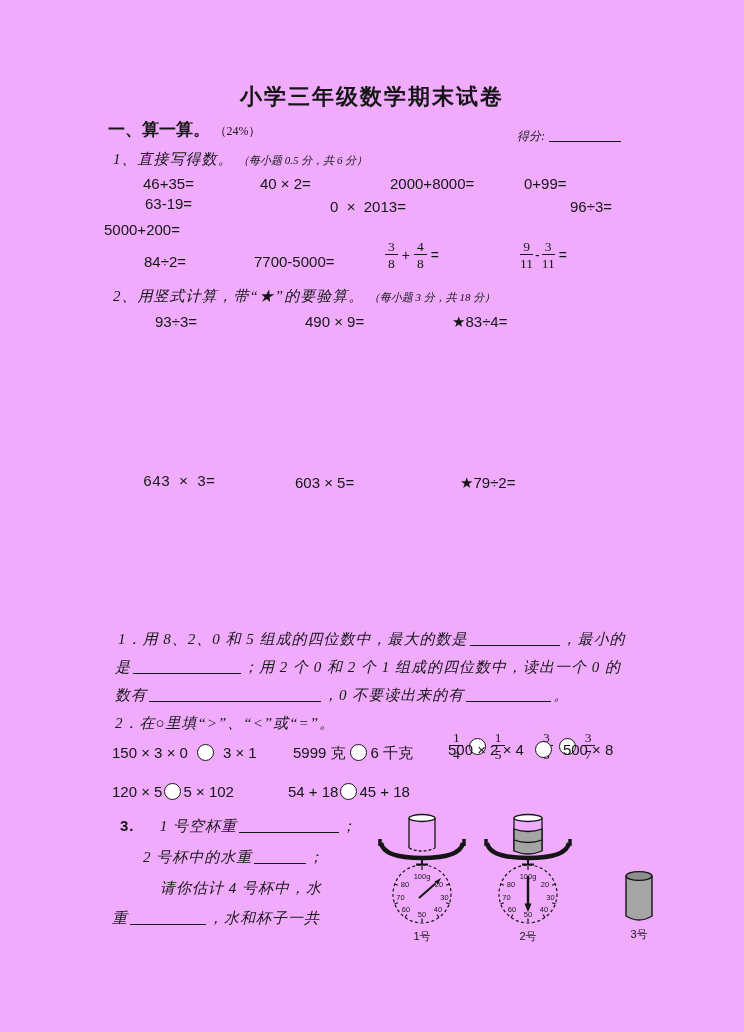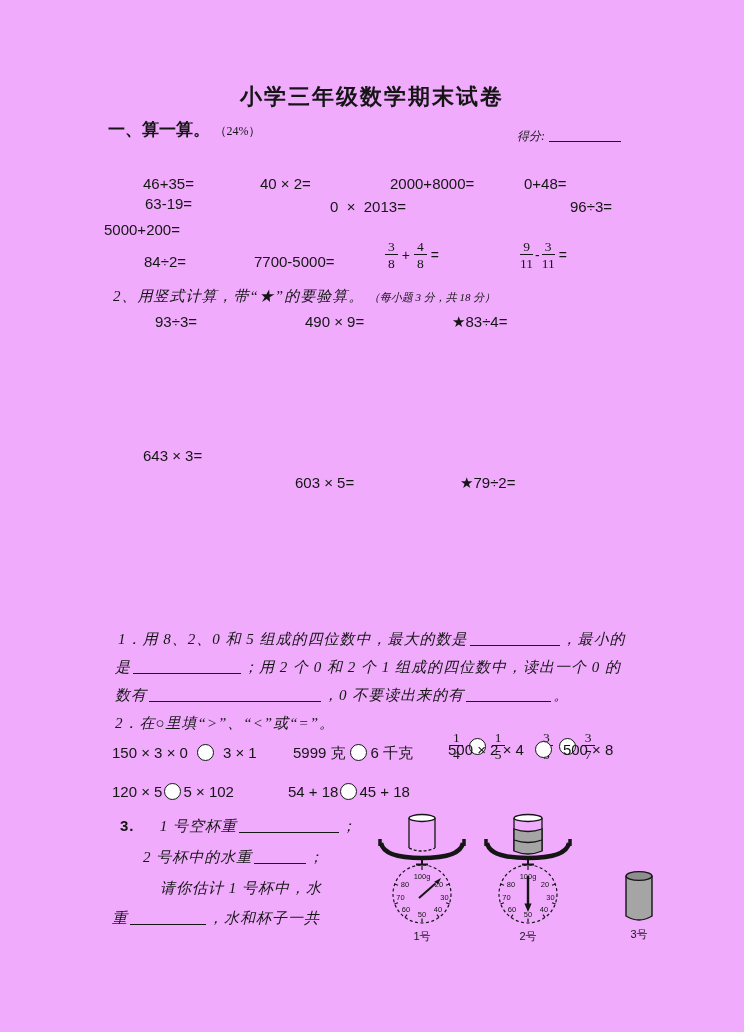--- a/index.html
+++ b/index.html
@@ -37,25 +37,29 @@
 
   <div class="abs" style="left:108px;top:121px;">
     <span class="sec-title">一、算一算。</span>
     <span class="sec-note">（24%）</span>
   </div>
   <div class="abs" style="left:517px;top:127px;">
     <span class="kai" style="font-size:12px;">得分:</span>
     <span class="scoreline" style="width:72px;"></span>
   </div>
 
+  <div class="abs" style="left:113px;top:151px;">
+    <span class="kai q-label">1、直接写得数。</span>
+    <span class="q-note">（每小题 0.5 分，共 6 分）</span>
+  </div>
 
   <span class="abs ae" style="left:143px;top:176px;">46+35=</span>
   <span class="abs ae" style="left:260px;top:176px;">40 × 2=</span>
   <span class="abs ae" style="left:390px;top:176px;">2000+8000=</span>
-  <span class="abs ae" style="left:524px;top:176px;">0+48=</span>
+  <span class="abs ae" style="left:524px;top:176px;">0+99=</span>
   <span class="abs ae" style="left:145px;top:196px;">63-19=</span>
   <span class="abs ae" style="left:330px;top:199px;">0  ×  2013=</span>
   <span class="abs ae" style="left:570px;top:199px;">96÷3=</span>
   <span class="abs ae" style="left:104px;top:222px;">5000+200=</span>
   <span class="abs ae" style="left:144px;top:254px;">84÷2=</span>
   <span class="abs ae" style="left:254px;top:254px;">7700-5000=</span>
 
   <div class="abs cmp" style="left:385px;top:239px;">
     <span class="frac">
         <span class="fn">3</span>
@@ -82,21 +86,21 @@
   </div>
 
   <div class="abs" style="left:113px;top:288px;">
     <span class="kai q-label">2、用竖式计算，带“★”的要验算。</span>
     <span class="q-note">（每小题 3 分，共 18 分）</span>
   </div>
 
   <span class="abs ae" style="left:155px;top:314px;">93÷3=</span>
   <span class="abs ae" style="left:305px;top:314px;">490 × 9=</span>
   <span class="abs ae" style="left:452px;top:314px;">★83÷4=</span>
-  <span class="abs ae" style="left:143px;top:448px;">643 × 3=</span>
+  <span class="abs ae" style="left:143px;top:475px;font-family:Liberation Mono, monospace;">643 × 3=</span>
   <span class="abs ae" style="left:295px;top:475px;">603 × 5=</span>
   <span class="abs ae" style="left:460px;top:475px;">★79÷2=</span>
 
 
   <div class="abs kai kline" style="left:118px;top:631px;">
     <span>1．用 8、2、0 和 5 组成的四位数中，最大的数是</span><span class="blank" style="width:90px;"></span><span>，最小的</span>
   </div>
   <div class="abs kai kline" style="left:115px;top:659px;">
     <span>是</span><span class="blank" style="width:108px;"></span><span>；用 2 个 0 和 2 个 1 组成的四位数中，读出一个 0 的</span>
   </div>
@@ -155,21 +159,21 @@
     <span class="ae">500 × 8</span>
   </div>
 
   <div class="abs kline" style="left:120px;top:818px;">
     <span style="font-weight:700;font-size:15px;">3.</span>
     <span style="display:inline-block;width:20px;"></span><span class="kai">1 号空杯重</span><span class="blank" style="width:100px;"></span><span class="kai">；</span>
   </div>
   <div class="abs kai kline" style="left:143px;top:849px;">
     <span>2 号杯中的水重</span><span class="blank" style="width:52px;"></span><span>；</span>
   </div>
-  <div class="abs kai kline" style="left:160px;top:881px;">请你估计 1 号杯中，水</div>
+  <div class="abs kai kline" style="left:160px;top:881px;">请你估计 4 号杯中，水</div>
   <div class="abs kai kline" style="left:112px;top:910px;">
     <span>重</span><span class="blank" style="width:76px;"></span><span>，水和杯子一共</span>
   </div>
 
   <svg class="abs" style="left:376px;top:813px;" width="100" height="132" viewBox="0 0 100 132">
     <g stroke="#151515" fill="none" stroke-width="1.3">
       <path d="M33,5 L33,35 M59,5 L59,35"></path>
       <ellipse cx="46" cy="5" rx="13" ry="3.5" fill="#fff"></ellipse>
       <path d="M33,35 Q46,41 59,35" stroke-dasharray="3,2"></path>
       <path d="M5,30 Q8,45 46,45 Q84,45 87,30" stroke-width="4.5"></path>

